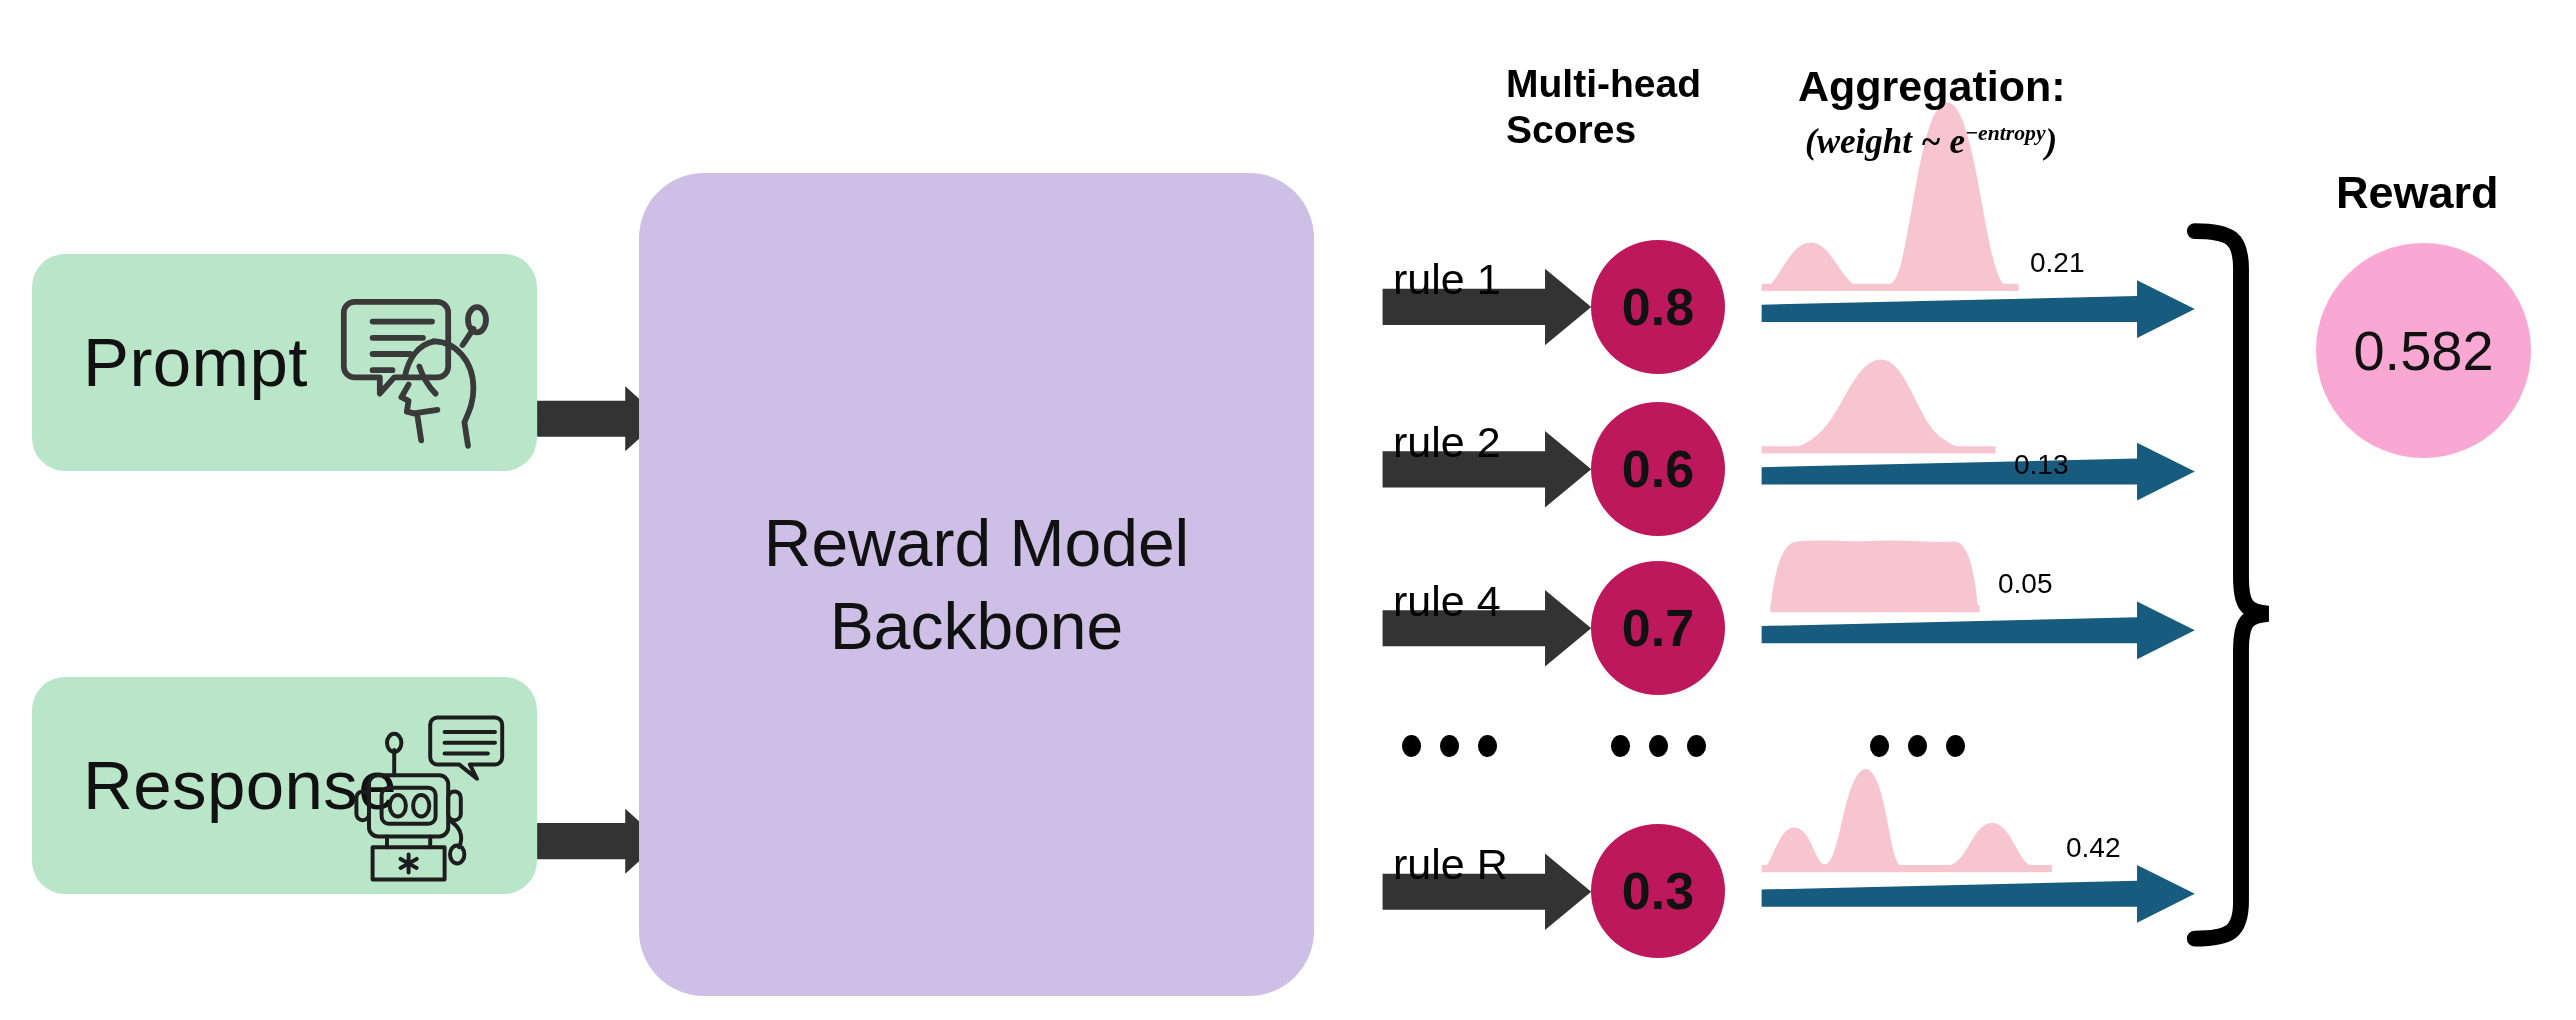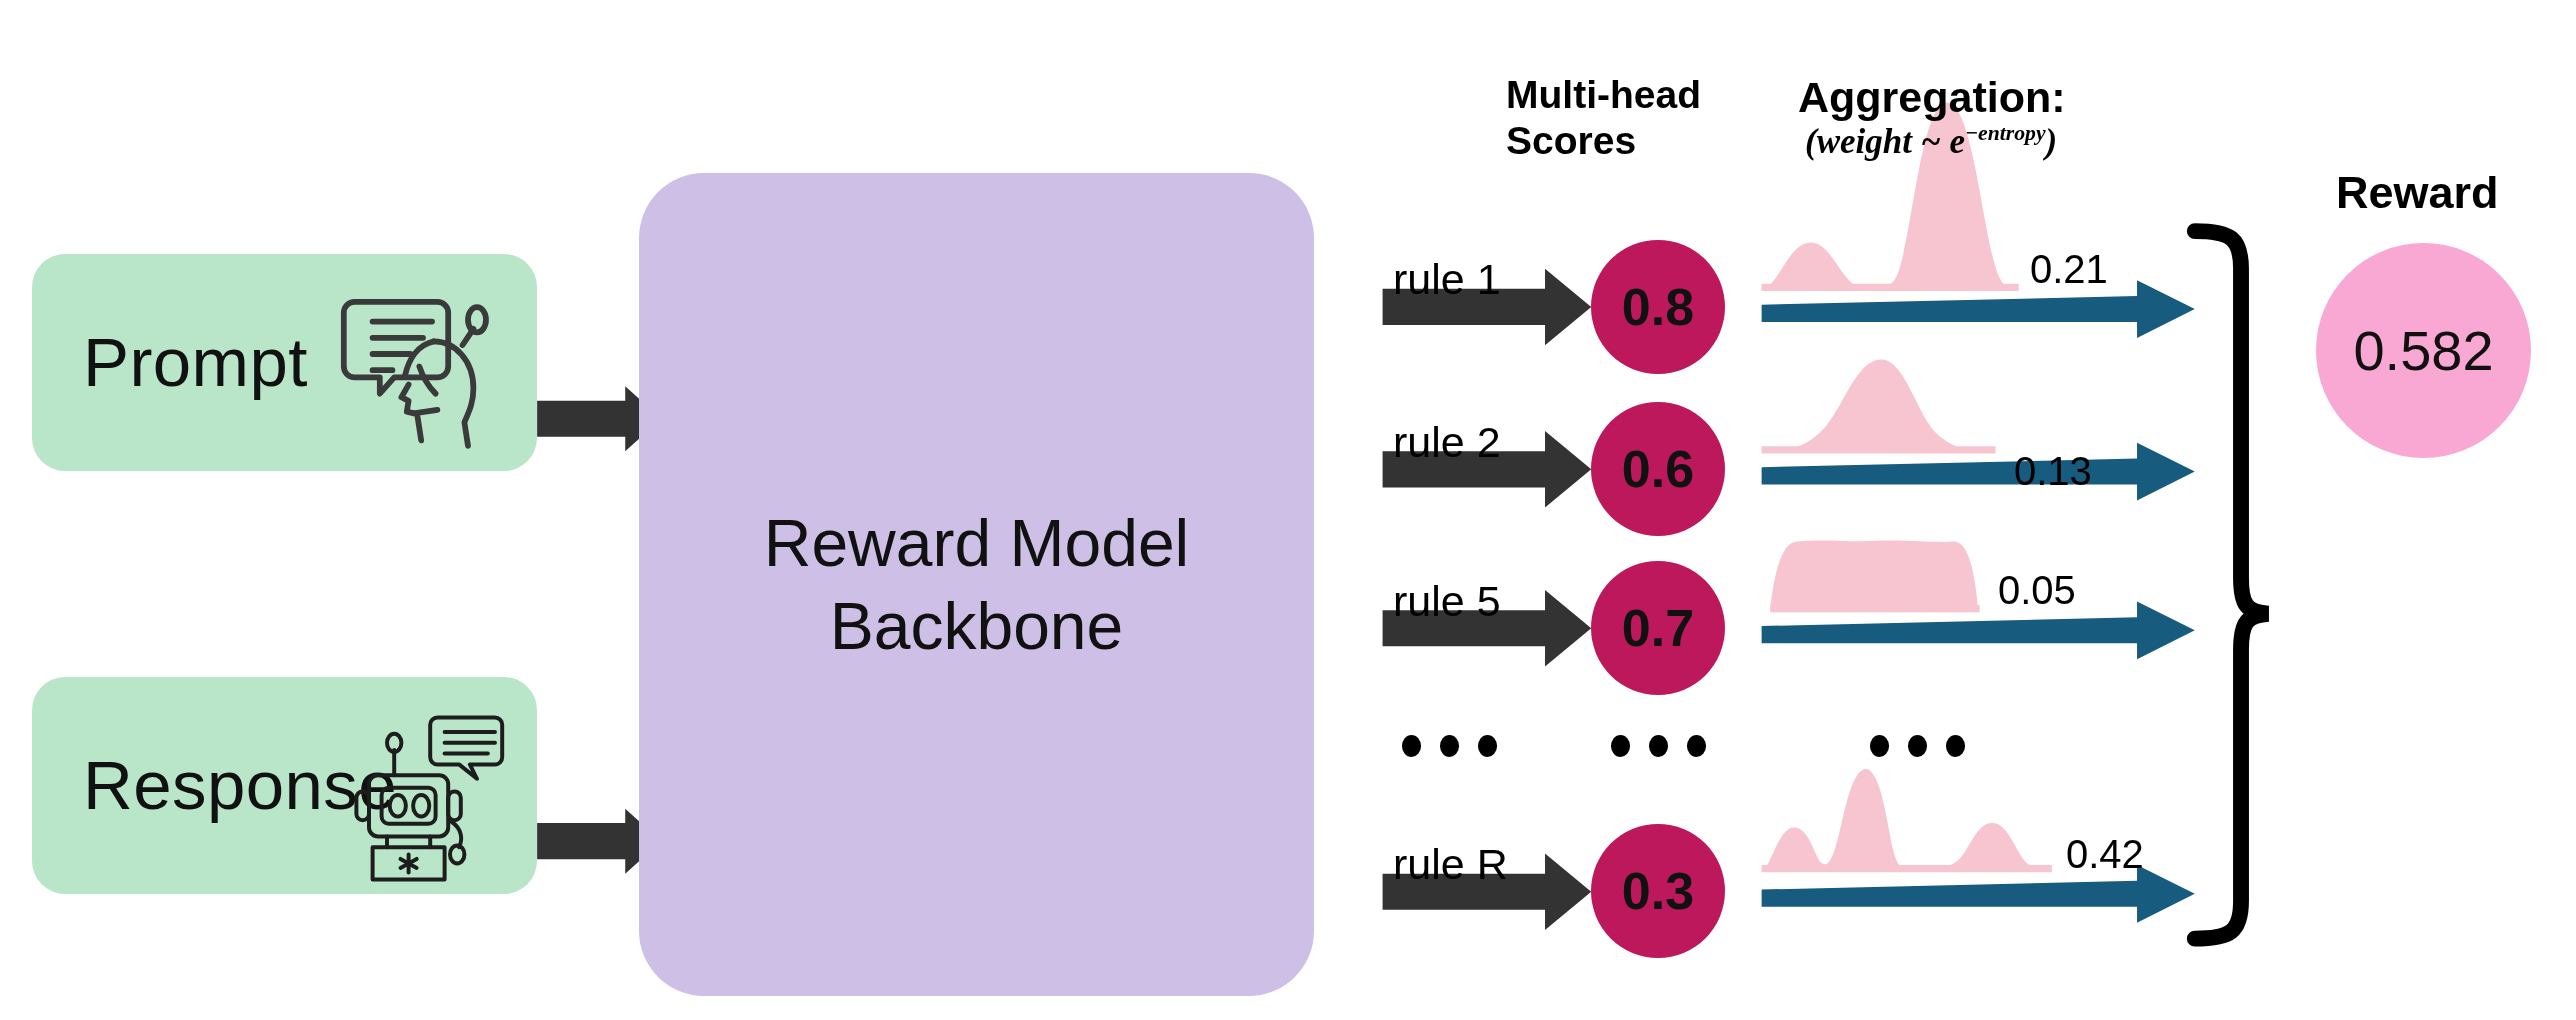--- a/index.html
+++ b/index.html
@@ -66,21 +66,20 @@
     white-space: pre-line;
   }
 
   
   .section-header {
     position: absolute;
     font-weight: bold;
     color: #000000;
     text-align: center;
     line-height: 1.18;
-    margin-top: 11px;
   }
   #mh-header {
     left: 1506px; top: 61px; width: 260px;
     font-size: 39px;
     white-space: pre-line;
     text-align: left;
   }
   #agg-header {
     left: 1798px; top: 61px; width: 404px;
     font-size: 43px;
@@ -118,21 +117,21 @@
     align-items: center;
     justify-content: center;
     font-size: 52px;
     color: #111111;
     font-weight: bold;
   }
 
   
   .weight-label {
     position: absolute;
-    font-size: 40px;
+    font-size: 28px;
     color: #000000;
     white-space: nowrap;
   }
 
   
   .ellipsis {
     position: absolute;
     display: flex;
     gap: 19px;
     align-items: center;
@@ -364,21 +363,21 @@
   <div id="agg-sub"><span>(weight ~ e</span><sup>−entropy</sup><span>)</span></div>
 
   <div class="rule-label" style="left:1393px; top:227px;">rule 1</div>
   <div class="score-circle" style="left:1591px; top:240px;">0.8</div>
   <div class="weight-label" style="left:2030px; top:247px;">0.21</div>
 
   <div class="rule-label" style="left:1393px; top:390px;">rule 2</div>
   <div class="score-circle" style="left:1591px; top:402px;">0.6</div>
   <div class="weight-label" style="left:2014px; top:409px;margin-top:40px;">0.13</div>
 
-  <div class="rule-label" style="left:1393px; top:549px;">rule 5</div>
+  <div class="rule-label" style="left:1393px; top:549px;">rule 4</div>
   <div class="score-circle" style="left:1591px; top:561px;">0.7</div>
   <div class="weight-label" style="left:1998px; top:568px;">0.05</div>
 
   <div class="ellipsis" style="left:1402px; top:735px;">
     <span></span>
       <span></span>
       <span></span>
   </div>
   <div class="ellipsis" style="left:1611px; top:735px;">
     <span></span>

